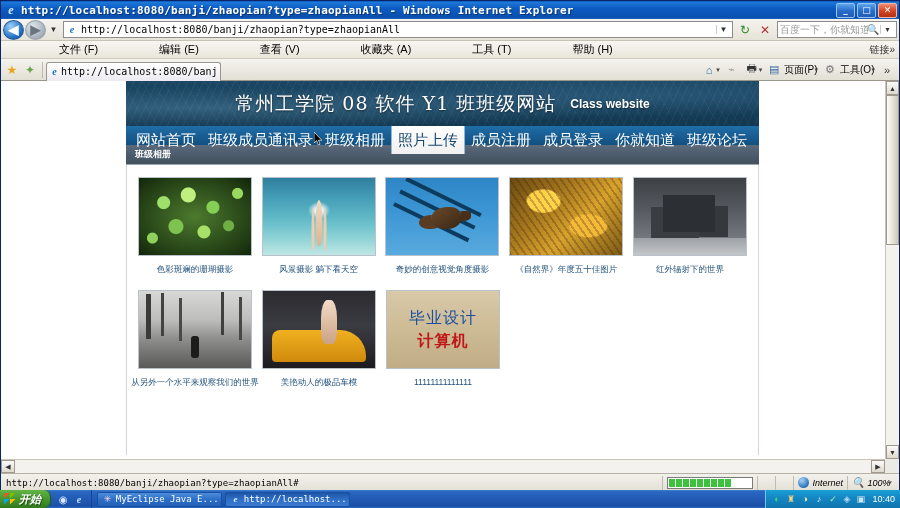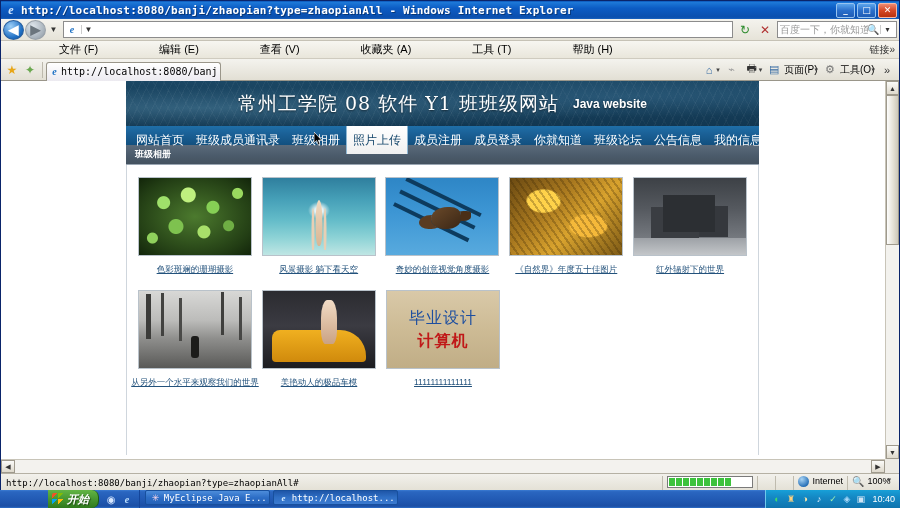--- a/index.html
+++ b/index.html
@@ -199,21 +199,21 @@
   .site-nav {
     height: 19px;
     background: linear-gradient(to bottom, #1f6fa8 0%, #1a5f95 45%, #12507f 100%);
     display: flex; align-items: stretch;
     padding-left: 4px;
     position: relative;
   }
   .nav-li {
     display: flex; align-items: center;
     padding: 14px 6px;
-    font-size: 12px; color: #ffffff;
+    font-size: 15px; color: #ffffff;
     white-space: nowrap;
     font-family: "DejaVu Sans", sans-serif;
   }
   .nav-li.active {
     background: linear-gradient(to bottom, #ffffff, #f0f0f0);
     color: #14466b;
     border-left: 1px solid #8fb8d4; border-right: 1px solid #8fb8d4;
   }
   .nav-cursor {
     position: absolute; left: 188px; top: 6px;
@@ -248,21 +248,20 @@
     border: 1px solid #b9c2ca;
     overflow: hidden;
     position: relative;
     background: #222;
   }
   .g-cap {
     margin-top: 7px;
     font-size: 8.5px; color: #23527c;
     text-align: center; white-space: nowrap;
     line-height: 12px;
-    text-decoration: underline;
   }
   .g-row2 { margin-top: 15px; }
 
   
   .img-coral {
     background:
       radial-gradient(circle at 22% 32%, #9fe06a 0 6px, transparent 7px),
       radial-gradient(circle at 44% 22%, #bff07f 0 7px, transparent 8px),
       radial-gradient(circle at 66% 38%, #86cf55 0 6px, transparent 7px),
       radial-gradient(circle at 33% 63%, #7ec24f 0 7px, transparent 8px),
@@ -393,35 +392,35 @@
   
   .statusbar {
     height: 18px;
     background: linear-gradient(to bottom, #f2f1ec, #e3e0d5);
     border-top: 1px solid #b5b1a4;
     display: flex; align-items: center;
     font-size: 9px; color: #000;
     padding: 0 2px;
   }
   .sb-url { flex: 1; font-family:"DejaVu Sans Mono", monospace; font-size:9px; padding-left:3px; white-space:nowrap; overflow:hidden;}
-  .sb-seg { border-left:1px solid #bfbbae; height:14px; display:flex;align-items:flex-start; padding:0 4px; }
+  .sb-seg { border-left:1px solid #bfbbae; height:14px; display:flex;align-items:center; padding:0 4px;font-style:italic; }
   .sb-progress {
     width: 86px; height: 12px; background:#fff; border:1px solid #7a7a7a;
     display:flex; align-items:center; padding:1px; gap:1px;
   }
   .sb-progress i { display:block; width:6px; height:8px; background:#3cc23c; }
   .sb-zone-ico { width:11px;height:11px;border-radius:50%;background:radial-gradient(circle at 35% 30%,#a8d4f5,#2a72b8 70%,#15508f);margin-right:3px;}
   .sb-zoom-ico { color:#2a72b8; font-size:10px; margin-right:3px;}
 
   
   .taskbar {
     position:absolute; left:0; bottom:0;
     width: 900px; height: 18px;
     background: linear-gradient(to bottom, #3b7cd3 0%, #2a66c0 10%, #225bb5 50%, #1b4fa5 90%, #2f6fc8 100%);
-    display:flex; align-items:flex-start;padding-left:48px;
+    display:flex; align-items:center;
   }
   .start-btn {
     height: 18px;
     background: linear-gradient(to bottom, #62b544 0%, #4a9a32 45%, #2f7a1c 100%);
     border-right: 1px solid #1f5c12;
     border-radius: 0 7px 7px 0;
     display:flex;align-items:center;gap:3px;
     padding: 0 9px 0 4px;
   }
   .start-logo{
@@ -474,20 +473,21 @@
       <span class="tb-btn close">✕</span>
     </span>
   </div>
 
   <div class="navbar">
     <span class="nav-arrow nav-back">◀</span>
     <span class="nav-arrow nav-fwd">▶</span>
     <span class="nav-dd">▼</span>
     <span class="addr-box">
       <span class="addr-favicon">e</span>
+      <span class="addr-text">http://localhost:8080/banji/zhaopian?type=zhaopianAll</span>
       <span class="addr-caret">▼</span>
     </span>
     <span class="tool-ico" style="color:#2a8a2a;">↻</span>
     <span class="tool-ico" style="color:#b03030;">✕</span>
     <span class="search-box">
       <span class="search-ph">百度一下，你就知道</span>
       <span class="search-ico">🔍</span>
       <span class="addr-caret">▾</span>
     </span>
   </div>
@@ -531,21 +531,21 @@
 
   <div class="viewport">
     <div class="page-bg"></div>
 
     <div class="site">
 
       <div class="site-header">
         <div class="hdr-tex"></div>
         <div class="hdr-inner">
           <span class="site-title">常州工学院 08 软件 Y1 班班级网站</span>
-          <span class="site-title-en">Java website</span>
+          <span class="site-title-en">Class website</span>
         </div>
       </div>
 
       <div class="site-nav">
         <span class="nav-li">网站首页</span>
         <span class="nav-li">班级成员通讯录</span>
         <span class="nav-li">班级相册</span>
         <span class="nav-li active">照片上传</span>
         <span class="nav-li">成员注册</span>
         <span class="nav-li">成员登录</span>

